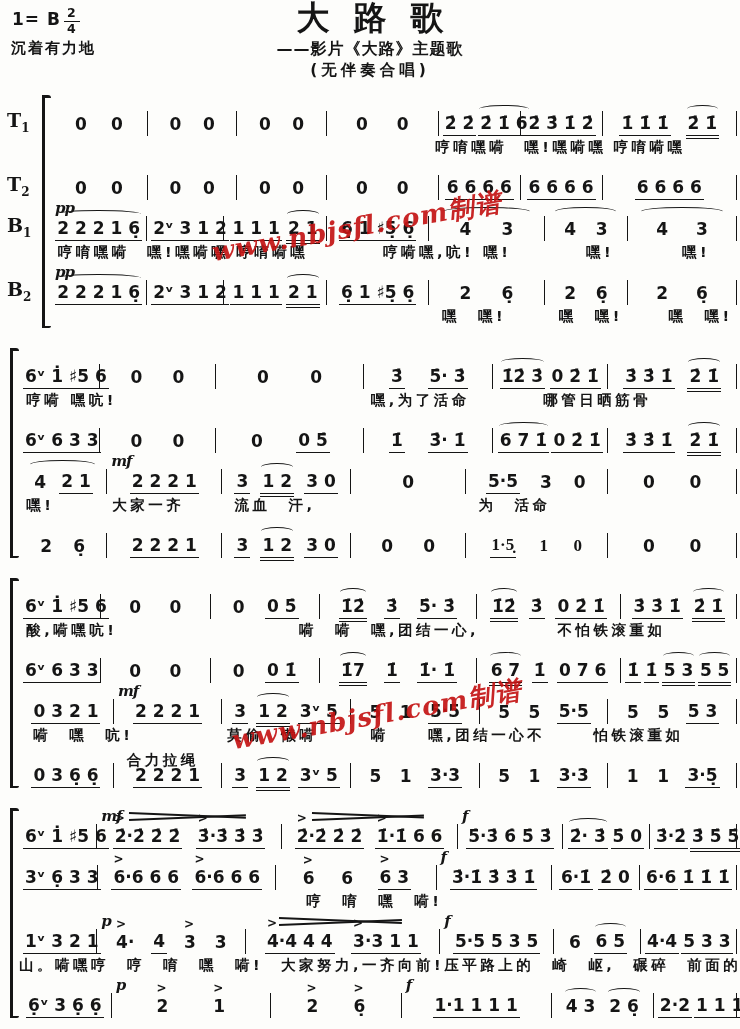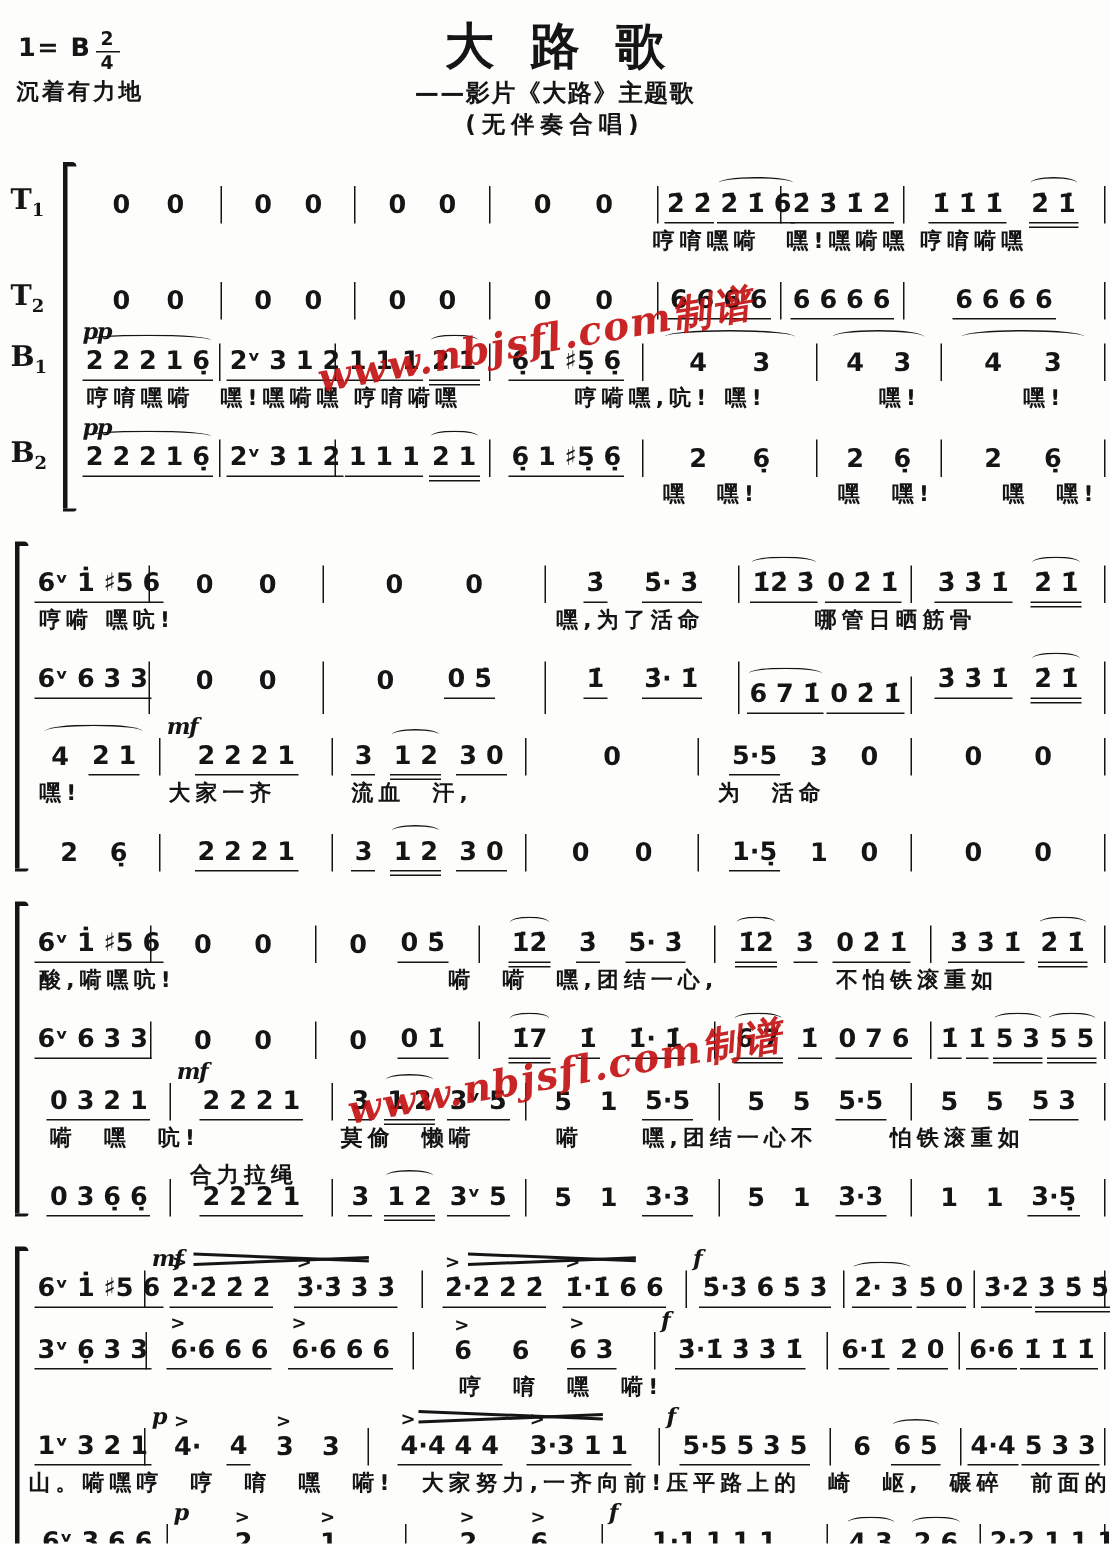--- a/index.html
+++ b/index.html
@@ -8,21 +8,21 @@
     background:#fdfdfb;color:#151515;
     font-family:"DejaVu Sans",sans-serif;
   }
   
   .header{position:relative;height:92px}
   .sig{position:absolute;left:12px;top:6px;font-size:17px;font-weight:bold;letter-spacing:1px}
   .frac{display:inline-block;vertical-align:-8px;text-align:center;line-height:1;font-size:12.5px;margin-left:3px;font-weight:bold}
   .frac .num{display:block;border-bottom:1.6px solid #151515;padding:0 3px 1px}
   .frac .den{display:block;padding:1px 3px 0}
   .tempo{position:absolute;left:11px;top:38px;font-size:15px;font-weight:bold;letter-spacing:2px}
-  .title{text-align:center;font-size:33px;font-weight:bold;letter-spacing:24px;padding-left:24px;margin-top:14px;line-height:1.05}
+  .title{text-align:center;font-size:33px;font-weight:bold;letter-spacing:24px;padding-left:24px;margin-top:1px;line-height:1.05}
   .subtitle{text-align:center;font-size:16px;font-weight:bold;letter-spacing:1px;margin-top:3px}
   .sub2{text-align:center;font-size:15.5px;font-weight:bold;letter-spacing:4px}
   .credits{position:absolute;right:14px;top:9px;font-size:15px;font-weight:bold;text-align:center;line-height:1.35}
   .credits .pub{margin-top:2px;letter-spacing:1.5px}
   
   .wm{position:absolute;font-family:"DejaVu Serif",serif;font-style:italic;font-weight:bold;
       font-size:26px;letter-spacing:1px;white-space:nowrap;opacity:.92;z-index:6;pointer-events:none}
   .wm1{left:210px;top:210px;transform:rotate(-10deg)}
   .wm2{left:230px;top:698px;transform:rotate(-10deg)}
   
@@ -341,21 +341,21 @@
               <span class="cell">0</span>
               <span class="cell u1">0 5̇</span>
             </div>
           </div>
           <div class="measure" style="flex-grow: 18; flex-basis: 0px;">
             <div class="notes">
               <span class="cell u1">1̇</span>
               <span class="cell u1">3̇· 1̇</span>
             </div>
           </div>
-          <div class="measure" style="flex-grow: 16; flex-basis: 0px; margin-top: 10px;">
+          <div class="measure" style="flex-grow: 16; flex-basis: 0px;">
             <div class="notes">
               <span class="cell u1 slur">6 7 1̇</span>
               <span class="cell u1">0 2̇ 1̇</span>
             </div>
           </div>
           <div class="measure" style="flex-grow: 18; flex-basis: 0px;">
             <div class="notes">
               <span class="cell u1">3̇ 3̇ 1̇</span>
               <span class="cell u2 slur">2̇ 1̇</span>
             </div>
@@ -429,21 +429,21 @@
               <span class="cell u2 slur">1 2</span>
               <span class="cell u1">3 0</span>
             </div>
           </div>
           <div class="measure" style="flex-grow: 16; flex-basis: 0px;">
             <div class="notes">
               <span class="cell">0</span>
               <span class="cell">0</span>
             </div>
           </div>
-          <div class="measure" style="flex-grow: 20; flex-basis: 0px;">
+          <div class="measure" style="flex-grow: 20; flex-basis: 0px; font-family: Liberation Serif, serif;">
             <div class="notes">
               <span class="cell u1">1·5̣</span>
               <span class="cell">1</span>
               <span class="cell">0</span>
             </div>
           </div>
           <div class="measure" style="flex-grow: 18; flex-basis: 0px;">
             <div class="notes">
               <span class="cell">0</span>
               <span class="cell">0</span>

